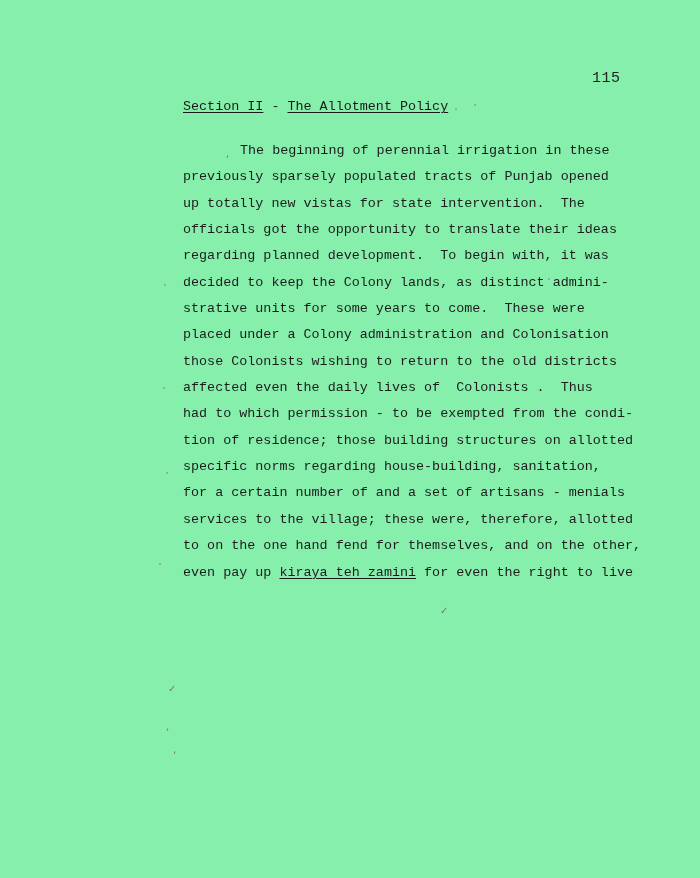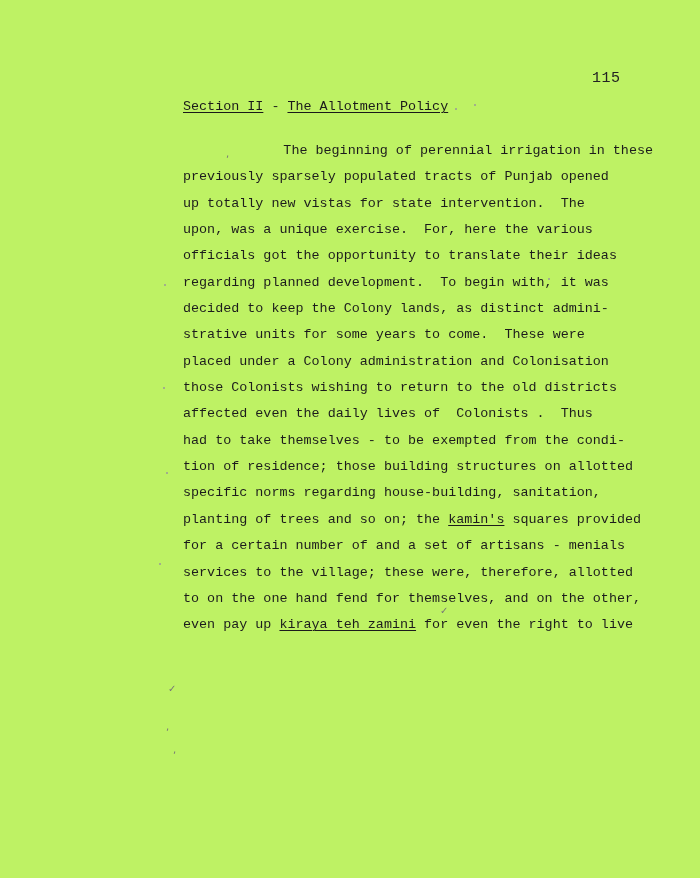--- a/index.html
+++ b/index.html
@@ -12,21 +12,21 @@
       height: 878px;
       position: relative;
       overflow: hidden;
       font-family: "Liberation Mono", "DejaVu Sans Mono", monospace;
       color: #1a1a1a;
     }
     .page {
       position: absolute;
       left: 0; top: 0;
       width: 700px; height: 878px;
-      background: #bef264;
+      background: #86efac;
     }
     .page-number {
       position: absolute;
       left: 592px;
       top: 70px;
       font-size: 15px;
       color: #222;
       letter-spacing: 0.5px;
     }
     .heading {
@@ -50,21 +50,20 @@
     }
     .line {
       height: 26.35px;
       line-height: 20px;
       font-size: 13.4px;
       white-space: pre;
       color: #1c1c1c;
     }
     .line.indent {
       padding-left: 57px;
-      text-align: right;
     }
     .line .u {
       text-decoration: underline;
       text-underline-offset: 2px;
       text-decoration-thickness: 1px;
     }
     .mark {
       position: absolute;
       font-size: 10px;
       color: #777;
@@ -83,32 +82,30 @@
 <div class="page">
 
   <div class="page-number">115</div>
 
   <div class="heading"><span class="u">Section II</span><span> - </span><span class="u">The Allotment Policy</span></div>
 
   <div class="body-text">
     <div class="line indent">The beginning of perennial irrigation in these</div>
     <div class="line">previously sparsely populated tracts of Punjab opened</div>
     <div class="line">up totally new vistas for state intervention.  The</div>
-    <div class="line">upon, was a unique exercise.  For, here the various</div>
     <div class="line">officials got the opportunity to translate their ideas</div>
     <div class="line">regarding planned development.  To begin with, it was</div>
     <div class="line">decided to keep the Colony lands, as distinct admini-</div>
     <div class="line">strative units for some years to come.  These were</div>
     <div class="line">placed under a Colony administration and Colonisation</div>
     <div class="line">those Colonists wishing to return to the old districts</div>
     <div class="line">affected even the daily lives of  Colonists .  Thus</div>
-    <div class="line">had to take themselves - to be exempted from the condi-</div>
+    <div class="line">had to which permission - to be exempted from the condi-</div>
     <div class="line">tion of residence; those building structures on allotted</div>
     <div class="line">specific norms regarding house-building, sanitation,</div>
-    <div class="line"><span>planting of trees and so on; the </span><span class="u">kamin's</span><span> squares provided</span></div>
     <div class="line">for a certain number of and a set of artisans - menials</div>
     <div class="line">services to the village; these were, therefore, allotted</div>
     <div class="line">to on the one hand fend for themselves, and on the other,</div>
     <div class="line"><span>even pay up </span><span class="u">kiraya teh zamini</span><span> for even the right to live</span></div>
   </div>
 
   <span class="mark" style="left:226px; top:148px;">,</span>
   <span class="dot" style="left:164px; top:284px;"></span>
   <span class="dot" style="left:163px; top:387px;"></span>
   <span class="dot" style="left:166px; top:472px;"></span>

